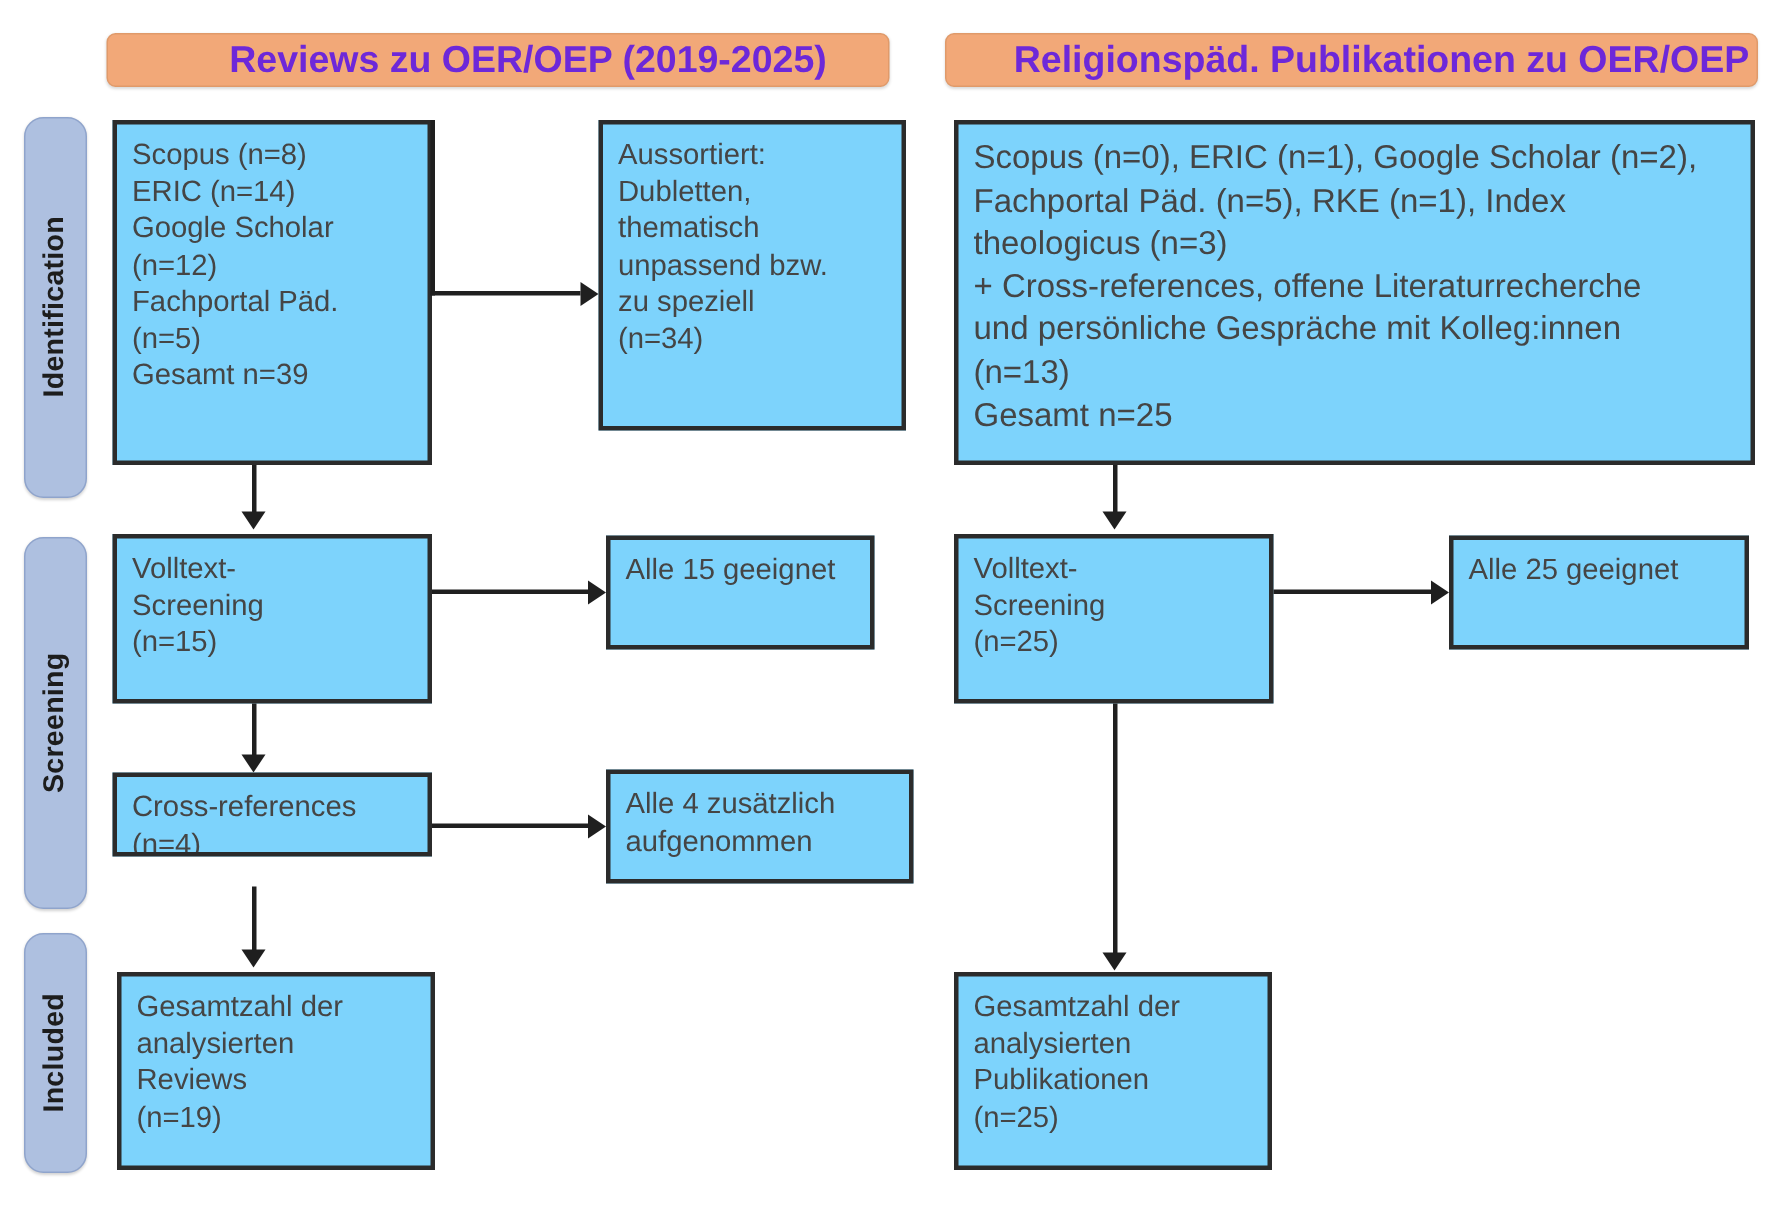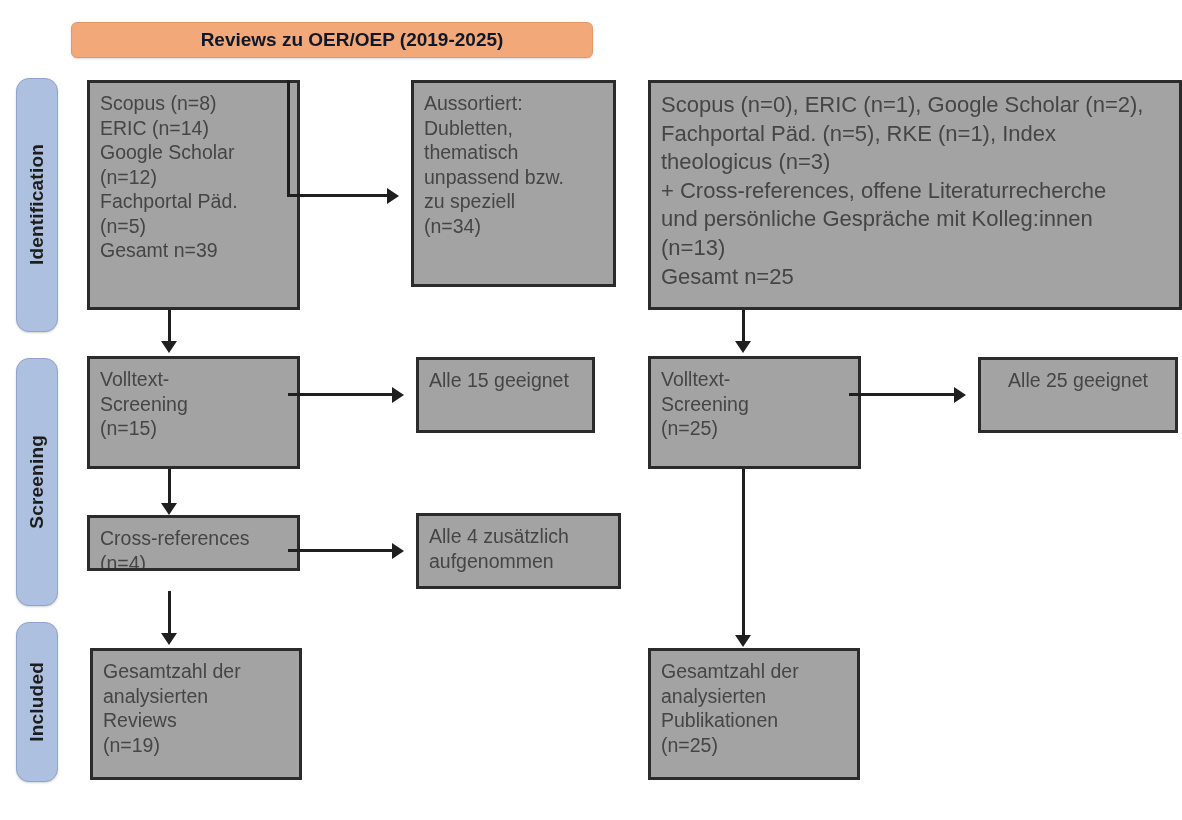--- a/index.html
+++ b/index.html
@@ -38,36 +38,35 @@
   .col-header{
     position:absolute;
     height:34px;
     background:#f2a878;
     border:1px solid #e09a6a;
     border-radius:6px;
     display:flex;align-items:center;justify-content:center;
     box-shadow:0 1px 2px rgba(0,0,0,.15);
   }
   .col-header span{
-    font-size:19px;
+    font-size:25px;
     font-weight:bold;
-    color:#0f172a;
+    color:#6d28d9;
     white-space:nowrap;
     margin-left:40px;
   }
 
   
   .box{
     position:absolute;
-    background:#a3a3a3;
+    background:#7dd3fc;
     border:3px solid #2b2b2b;
     box-sizing:border-box;
     padding:8px 10px 6px 10px;
     overflow:hidden;
-    margin-left:12px;
   }
   .box .txt{
     font-size:19.5px;
     line-height:1.26;
     color:#454545;
     font-weight:500;
     white-space:pre-line;
     display:block;
   }
   .box.wide .txt{font-size:22px;line-height:1.30;}
@@ -99,20 +98,23 @@
   </div>
   <div class="phase-bar" style="top:358px;height:246px;">
     <span>Screening</span>
   </div>
   <div class="phase-bar" style="top:622px;height:158px;">
     <span>Included</span>
   </div>
 
   <div class="col-header" style="left:71px;top:22px;width:520px;">
     <span>Reviews zu OER/OEP (2019-2025)</span>
+  </div>
+  <div class="col-header" style="left:630px;top:22px;width:540px;">
+    <span>Religionspäd. Publikationen zu OER/OEP</span>
   </div>
 
   <div class="box" style="left:75px;top:80px;width:213px;height:230px;">
     <span class="txt">Scopus (n=8)
 ERIC (n=14)
 Google Scholar
 (n=12)
 Fachportal Päd.
 (n=5)
 Gesamt n=39</span>
@@ -185,21 +187,21 @@
 
   <div class="vline" style="left:742px;top:310px;height:33px;"></div>
   <div class="arrow-down" style="left:735px;top:341px;"></div>
 
   <div class="box" style="left:636px;top:356px;width:213px;height:113px;">
     <span class="txt">Volltext-
 Screening
 (n=25)</span>
   </div>
 
-  <div class="box vcenter" style="left:966px;top:357px;width:200px;height:76px;justify-content:center;">
+  <div class="box vcenter" style="left:966px;top:357px;width:200px;height:76px;">
     <span class="txt">Alle 25 geeignet</span>
   </div>
 
   <div class="hline" style="left:849px;top:393px;width:105px;"></div>
   <div class="arrow-right" style="left:954px;top:387px;"></div>
 
   <div class="vline" style="left:742px;top:469px;height:168px;"></div>
   <div class="arrow-down" style="left:735px;top:635px;"></div>
 
   <div class="box" style="left:636px;top:648px;width:212px;height:132px;">

